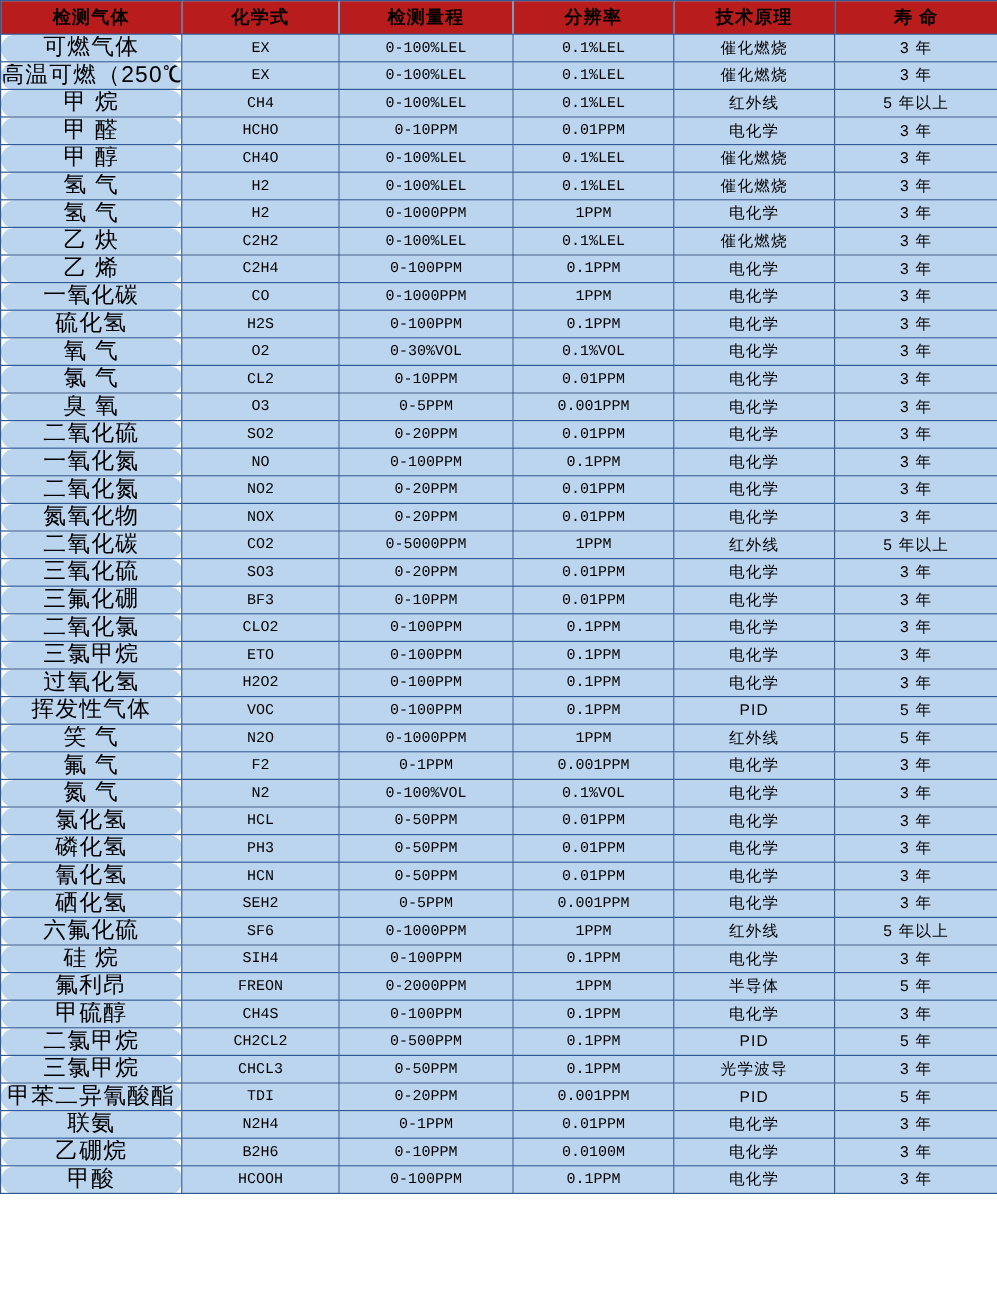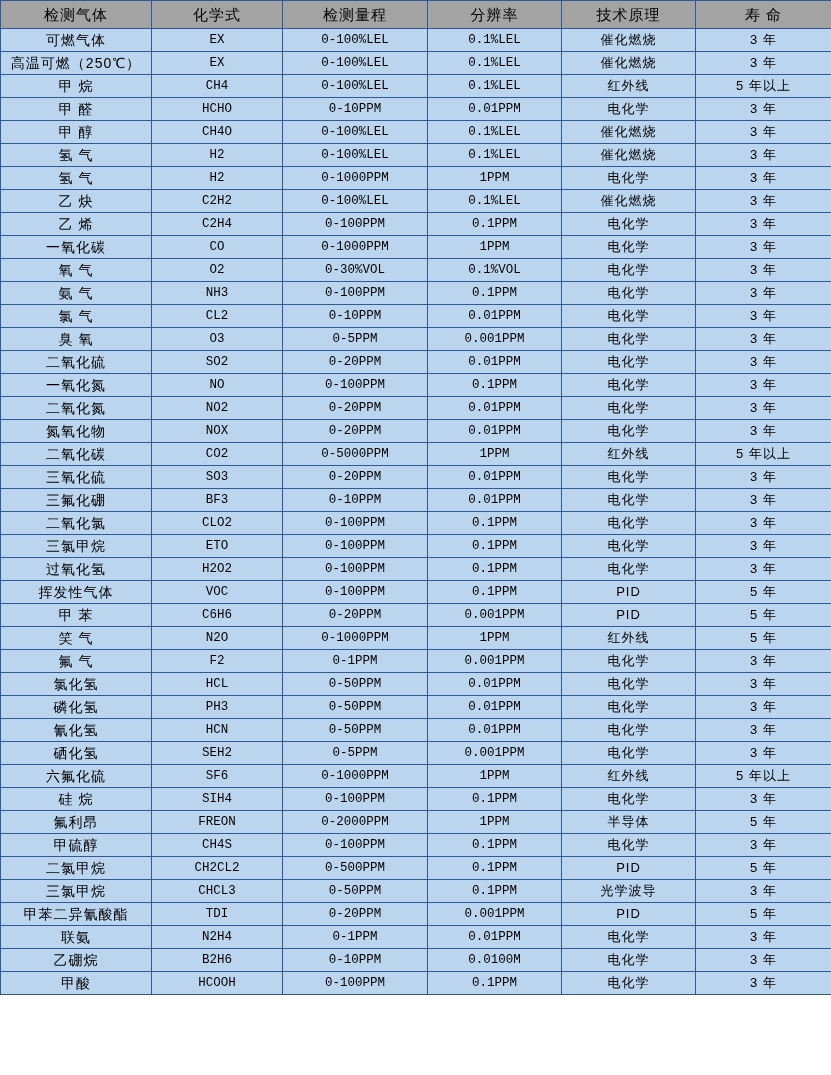--- a/index.html
+++ b/index.html
@@ -33,30 +33,31 @@
     padding: 0;
     height: 22px;
     line-height: 22px;
     overflow: hidden;
     white-space: nowrap;
   }
   #gas-table thead th {
     height: 27px;
     line-height: 27px;
     font-size: 15px;
-    font-weight: normal;
+    font-weight: bold;
     letter-spacing: 1px;
-    background: #a3a3a3;
+    background: #b91c1c;
   }
   #gas-table tbody td {
     font-size: 13px;
   }
   #gas-table tbody td.name {
-    font-size: 14px;
+    font-size: 19px;
     letter-spacing: 1px;
+    border-radius: 11px;
   }
   #gas-table tbody td.mono {
     font-family: "Liberation Mono", monospace;
     font-size: 12.5px;
     letter-spacing: 0px;
   }
   #gas-table tbody td.life {
     font-size: 13px;
     letter-spacing: 1px;
     margin-top: 16px;
@@ -164,36 +165,36 @@
       </tr>
       <tr>
         <td class="name">一氧化碳</td>
         <td class="mono">CO</td>
         <td class="mono">0-1000PPM</td>
         <td class="mono">1PPM</td>
         <td class="principle">电化学</td>
         <td class="life">3 年</td>
       </tr>
       <tr>
+        <td class="name">硫化氢</td>
+        <td class="mono">H2S</td>
+        <td class="mono">0-100PPM</td>
+        <td class="mono">0.1PPM</td>
+        <td class="principle">电化学</td>
+        <td class="life">3 年</td>
+      </tr>
+      <tr>
         <td class="name">氧 气</td>
         <td class="mono">O2</td>
         <td class="mono">0-30%VOL</td>
         <td class="mono">0.1%VOL</td>
         <td class="principle">电化学</td>
         <td class="life">3 年</td>
       </tr>
       <tr>
-        <td class="name">氨 气</td>
-        <td class="mono">NH3</td>
-        <td class="mono">0-100PPM</td>
-        <td class="mono">0.1PPM</td>
-        <td class="principle">电化学</td>
-        <td class="life">3 年</td>
-      </tr>
-      <tr>
         <td class="name">氯 气</td>
         <td class="mono">CL2</td>
         <td class="mono">0-10PPM</td>
         <td class="mono">0.01PPM</td>
         <td class="principle">电化学</td>
         <td class="life">3 年</td>
       </tr>
       <tr>
         <td class="name">臭 氧</td>
         <td class="mono">O3</td>
@@ -284,40 +285,40 @@
       </tr>
       <tr>
         <td class="name">挥发性气体</td>
         <td class="mono">VOC</td>
         <td class="mono">0-100PPM</td>
         <td class="mono">0.1PPM</td>
         <td class="principle">PID</td>
         <td class="life">5 年</td>
       </tr>
       <tr>
-        <td class="name">甲 苯</td>
-        <td class="mono">C6H6</td>
-        <td class="mono">0-20PPM</td>
-        <td class="mono">0.001PPM</td>
-        <td class="principle">PID</td>
-        <td class="life">5 年</td>
-      </tr>
-      <tr>
         <td class="name">笑 气</td>
         <td class="mono">N2O</td>
         <td class="mono">0-1000PPM</td>
         <td class="mono">1PPM</td>
         <td class="principle">红外线</td>
         <td class="life">5 年</td>
       </tr>
       <tr>
         <td class="name">氟 气</td>
         <td class="mono">F2</td>
         <td class="mono">0-1PPM</td>
         <td class="mono">0.001PPM</td>
+        <td class="principle">电化学</td>
+        <td class="life">3 年</td>
+      </tr>
+      <tr>
+        <td class="name">氮 气</td>
+        <td class="mono">N2</td>
+        <td class="mono">0-100%VOL</td>
+        <td class="mono">0.1%VOL</td>
         <td class="principle">电化学</td>
         <td class="life">3 年</td>
       </tr>
       <tr>
         <td class="name">氯化氢</td>
         <td class="mono">HCL</td>
         <td class="mono">0-50PPM</td>
         <td class="mono">0.01PPM</td>
         <td class="principle">电化学</td>
         <td class="life">3 年</td>

